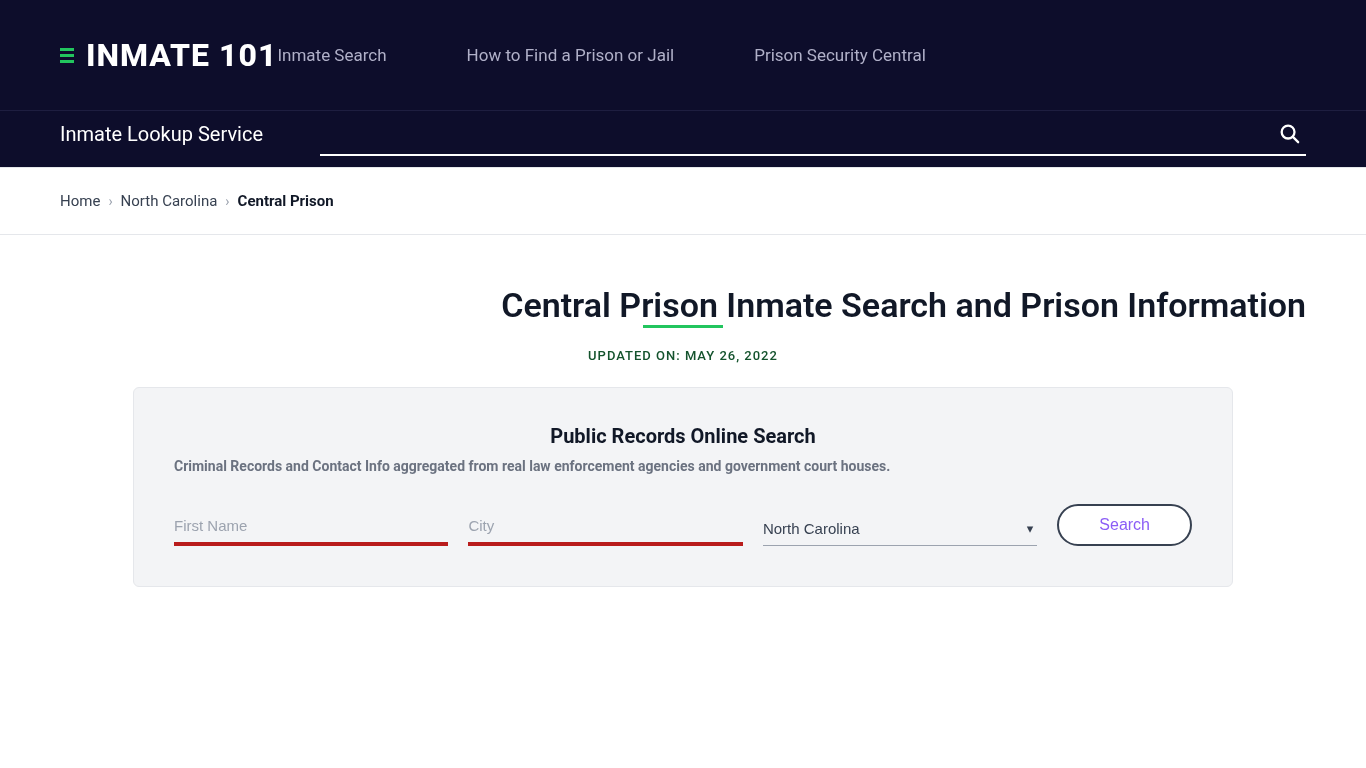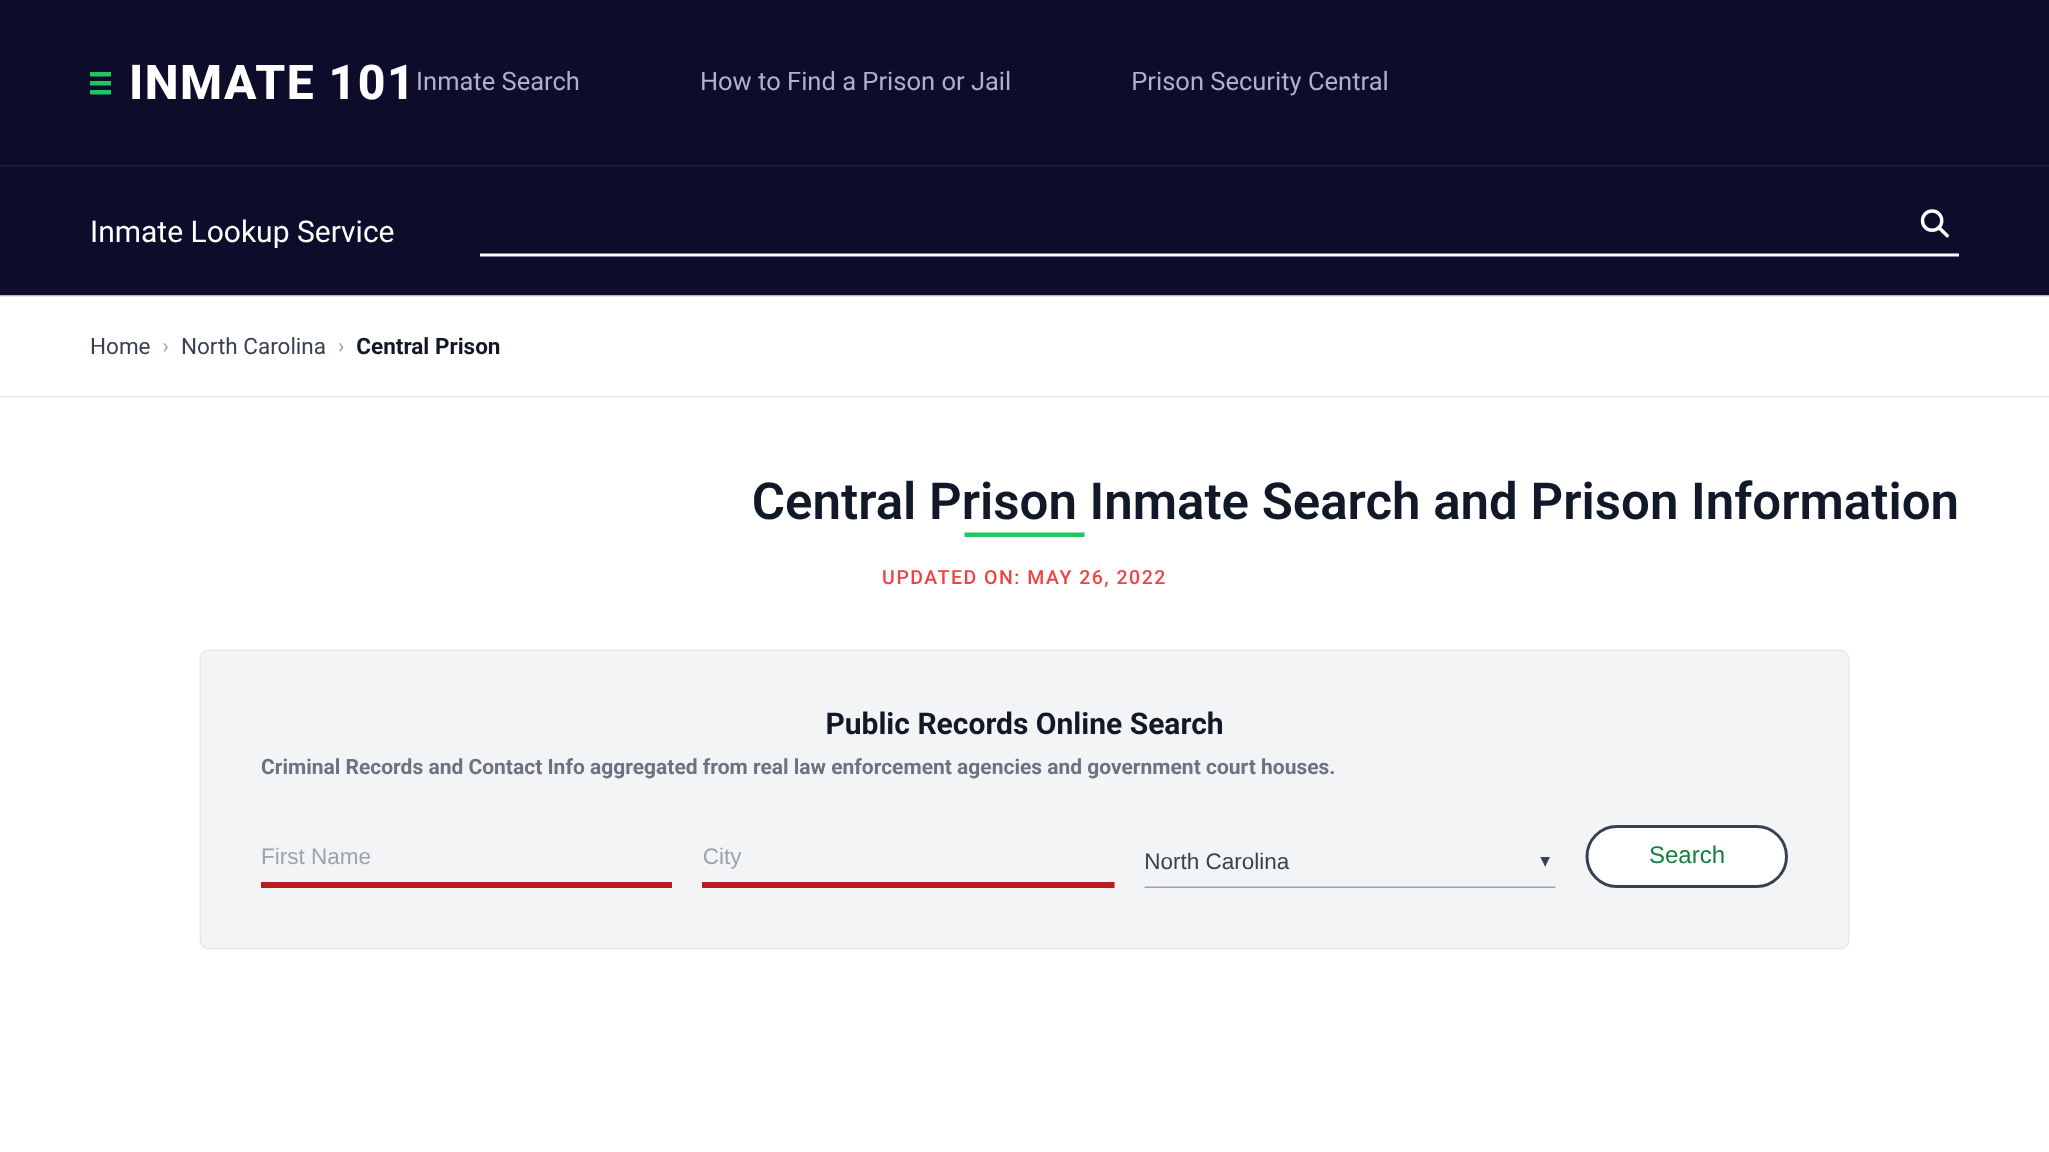--- a/index.html
+++ b/index.html
@@ -60,23 +60,23 @@
       color: #b0b0c8;
       text-decoration: none;
       font-size: 17px;
       font-weight: 400;
     }
 
     
     .search-section {
       background: #0d0d2b;
       border-top: 1px solid #1e1e40;
-      padding: 26px 60px;
-      display: flex;
-      align-items: center;
+      padding: 11px 60px;
+      display: flex;
+      align-items: flex-start;
       gap: 57px;
     }
 
     .search-label {
       color: #fff;
       font-size: 20px;
       font-weight: 400;
       white-space: nowrap;
     }
 
@@ -159,25 +159,25 @@
 
     .title-underline {
       width: 80px;
       height: 3px;
       background: #22c55e;
       margin: 0 auto 20px;
     }
 
     .updated-text {
       text-align: center;
-      color: #ef4444;
+      color: #14532d;
       font-size: 13px;
       letter-spacing: 1px;
       font-weight: 500;
-      margin-bottom: 40px;
+      margin-bottom: 24px;
     }
 
     
     .public-records-box {
       background: #f3f4f6;
       border: 1px solid #e5e7eb;
       border-radius: 6px;
       padding: 36px 40px 40px;
       max-width: 1100px;
       margin: 0 auto;
@@ -252,21 +252,21 @@
       font-size: 13px;
     }
 
     .search-btn {
       background: #fff;
       border: 2px solid #374151;
       border-radius: 50px;
       padding: 10px 40px;
       font-size: 16px;
       font-weight: 500;
-      color: #15803d;
+      color: #8b5cf6;
       cursor: pointer;
       white-space: nowrap;
     }
   </style>
 </head>
 <body>
 
 <nav class="top-nav">
   <div class="logo-area">
     <div class="logo-bars">

